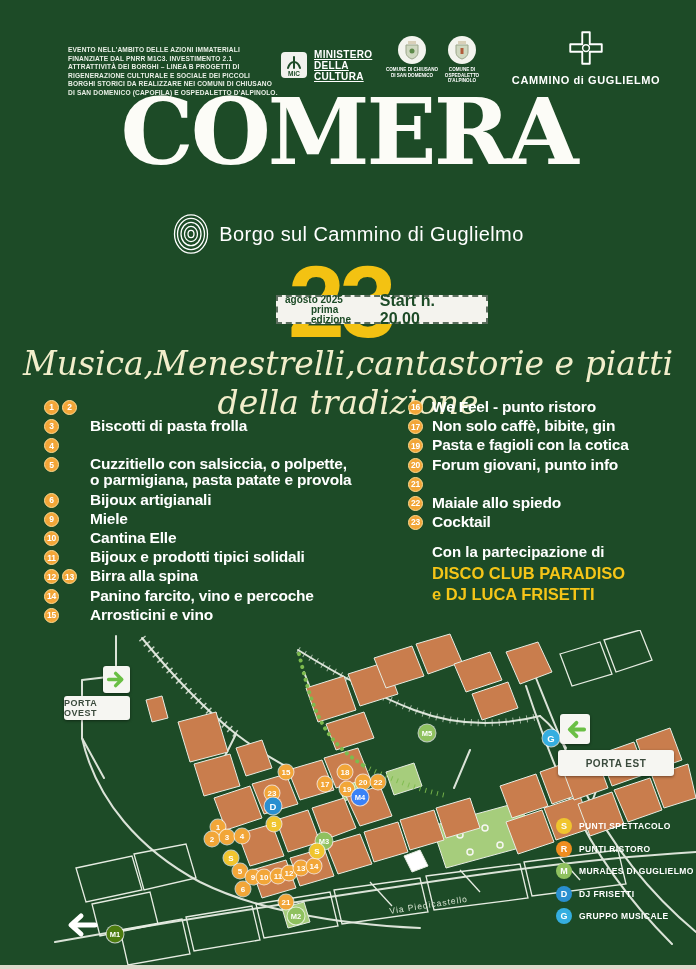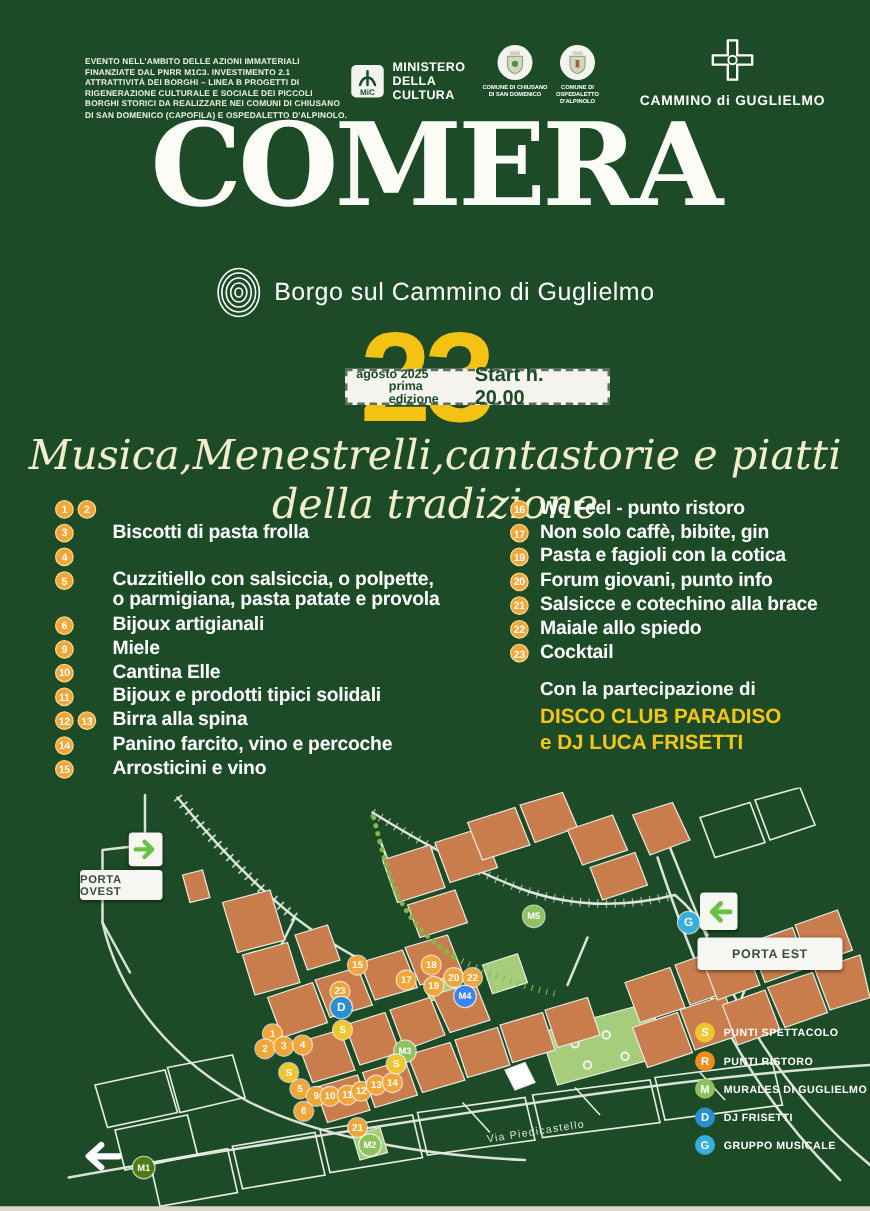--- a/index.html
+++ b/index.html
@@ -83,21 +83,21 @@
 <div class="poster">
 
   <div class="funding">EVENTO NELL'AMBITO DELLE AZIONI IMMATERIALI FINANZIATE DAL PNRR M1C3. INVESTIMENTO 2.1 ATTRATTIVITÀ DEI BORGHI – LINEA B PROGETTI DI RIGENERAZIONE CULTURALE E SOCIALE DEI PICCOLI BORGHI STORICI DA REALIZZARE NEI COMUNI DI CHIUSANO DI SAN DOMENICO (CAPOFILA) E OSPEDALETTO D'ALPINOLO.</div>
 
   <div class="mic">
     <svg width="28" height="30" viewBox="0 0 28 30">
       <rect x="1" y="1" width="26" height="26" rx="4" fill="#f2f2ee"></rect>
       <path d="M8,17 C10.5,9 17.5,9 20,17 M14,6 V17" stroke="#1d4b27" stroke-width="2" fill="none" stroke-linecap="round"></path>
       <text x="14" y="25" font-size="6.5" font-weight="bold" fill="#1d4b27" text-anchor="middle" font-family="Liberation Sans, sans-serif">MiC</text>
     </svg>
-    <div class="mic-text" style="width:62px;">MINISTERO DELLA CULTURA</div>
+    <div class="mic-text" style="width:62px;text-decoration:underline;">MINISTERO DELLA CULTURA</div>
   </div>
 
   <div class="crest" style="left:384px;">
     <div class="crest-circle">
       <svg width="18" height="20" viewBox="0 0 18 20">
         <rect x="5" y="1" width="8" height="3" fill="#d8d0b8"></rect>
         <path d="M3,5 h12 v7 c0,4 -3,6 -6,7 c-3,-1 -6,-3 -6,-7 z" fill="#cfd8c0" stroke="#9aa58a" stroke-width="1"></path>
         <circle cx="9" cy="11" r="2.5" fill="#5d8a4a"></circle>
       </svg>
     </div>
@@ -268,23 +268,20 @@
           <span class="nbadge">20</span>
         </span>
         <div>
           <div class="line">Forum giovani, punto info</div>
         </div>
       </div>
       <div class="list-row">
         <span class="badges">
           <span class="nbadge">21</span>
         </span>
-        <div>
-          <div class="line">Salsicce e cotechino alla brace</div>
-        </div>
       </div>
       <div class="list-row">
         <span class="badges">
           <span class="nbadge">22</span>
         </span>
         <div>
           <div class="line">Maiale allo spiedo</div>
         </div>
       </div>
       <div class="list-row">
@@ -462,21 +459,21 @@
       <div class="marker num" style="left: 301px; top: 238px; background: rgb(242, 166, 56);">13</div>
       <div class="marker num" style="left: 314px; top: 236px; background: rgb(242, 166, 56);">14</div>
       <div class="marker num" style="left: 286px; top: 142px; background: rgb(242, 166, 56);">15</div>
       <div class="marker num" style="left: 318px; top: 142px; background: rgb(242, 166, 56); margin-left: 27px;">18</div>
       <div class="marker num" style="left: 325px; top: 154px; background: rgb(242, 166, 56);">17</div>
       <div class="marker num" style="left: 272px; top: 163px; background: rgb(242, 166, 56);">23</div>
       <div class="marker D" style="left: 273px; top: 176px; background: rgb(42, 143, 208);">D</div>
       <div class="marker num" style="left: 347px; top: 159px; background: rgb(242, 166, 56);">19</div>
       <div class="marker num" style="left: 363px; top: 152px; background: rgb(242, 166, 56);">20</div>
       <div class="marker num" style="left: 378px; top: 152px; background: rgb(242, 166, 56);">22</div>
-      <div class="marker M" style="left: 372px; top: 167px; background: #3b82f6;">M4</div>
+      <div class="marker M" style="left: 360px; top: 167px; background: #3b82f6;">M4</div>
       <div class="marker M" style="left: 324px; top: 211px; background: rgb(143, 193, 95);">M3</div>
       <div class="marker S" style="left: 317px; top: 221px; background: rgb(240, 197, 46);">S</div>
       <div class="marker num" style="left: 286px; top: 272px; background: rgb(242, 166, 56);">21</div>
       <div class="marker M" style="left: 296px; top: 286px; background: rgb(143, 193, 95);">M2</div>
       <div class="marker M" style="left: 99px; top: 304px; background: #4d7c0f; margin-left: 16px;">M1</div>
       <div class="marker M" style="left: 427px; top: 103px; background: rgb(143, 193, 95);">M5</div>
       <div class="marker G" style="left: 551px; top: 108px; background: rgb(53, 174, 224);">G</div>
     </div>
 
   <div class="bottom-strip"></div>

